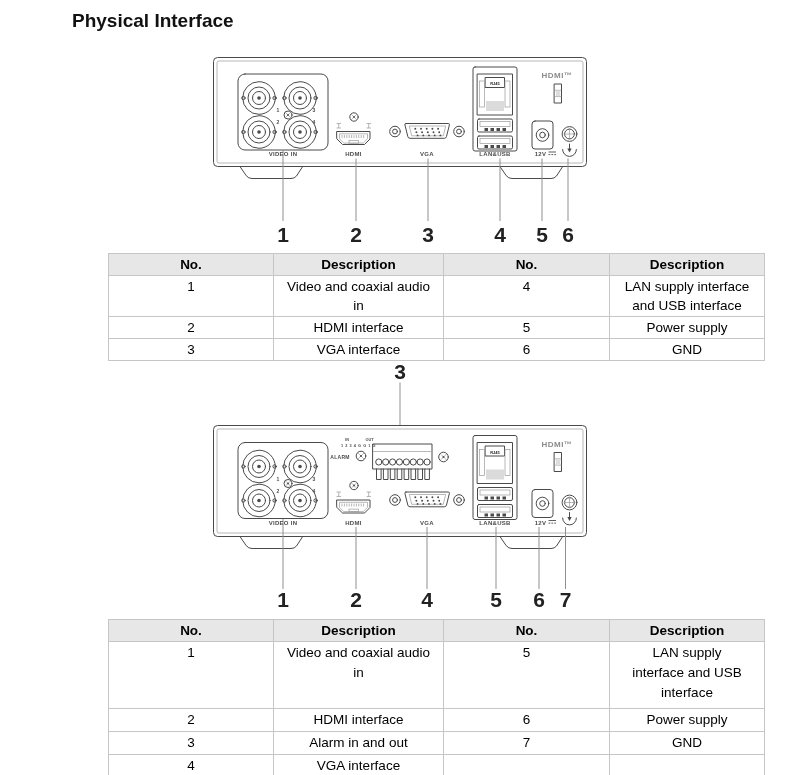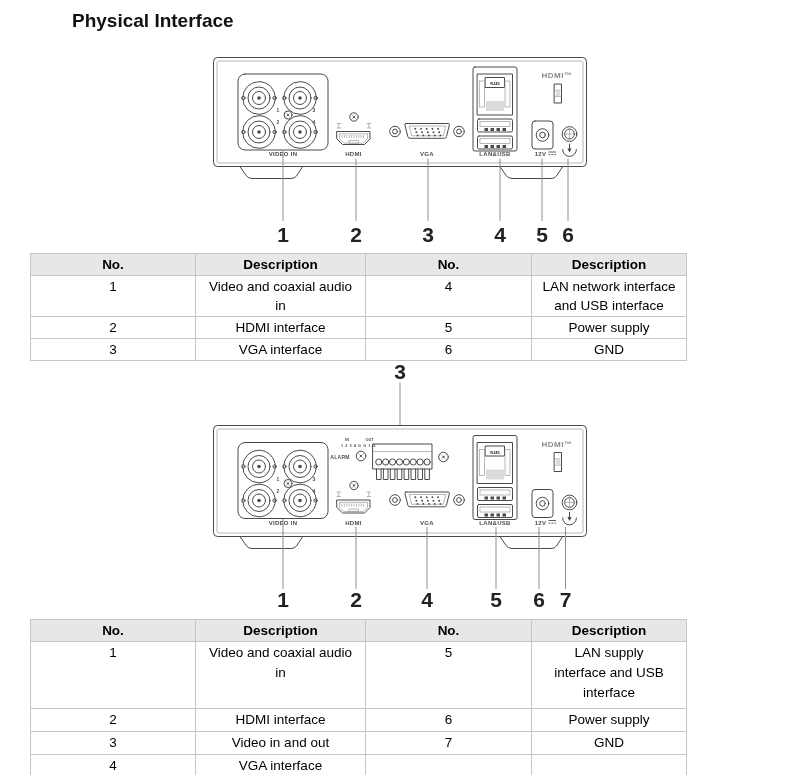--- a/index.html
+++ b/index.html
@@ -1,21 +1,21 @@
 <!DOCTYPE html>
 <html><head>
 <meta charset="utf-8">
 <style>
   html,body{margin:0;padding:0;background:#ffffff;}
   body{width:800px;height:775px;overflow:hidden;font-family:"Liberation Sans",sans-serif;color:#000;}
   h1{margin:10px 8px 0 72px;font-size:19px;line-height:22px;font-weight:bold;color:#111;}
   svg.fig{display:block;margin:0 auto;}
   #fig1{margin-top:22px;}
   #fig2{margin-top:0;}
-  table{border-collapse:collapse;margin-left:30px;table-layout:fixed;width:656px;}
+  table{border-collapse:collapse;margin-left:108px;table-layout:fixed;width:656px;}
   #t1{margin-top:4px;}
   #t2{margin-top:3px;}
   th,td{border:1px solid #c6c6c6;font-size:13.5px;vertical-align:top;text-align:center;padding:1px 4px;white-space:pre-line;}
   th{background:#e7e7e7;font-weight:bold;line-height:19px;}
   #t1 td{line-height:19px;}
   #t2 td{line-height:20px;}
   #t2 tr.tall td{height:64px;}
   
   .st{fill:none;stroke:#4a4a4a;stroke-width:1;stroke-linejoin:round;stroke-linecap:round;}
   .st2{fill:none;stroke:#9a9a9a;stroke-width:0.7;}
@@ -226,21 +226,21 @@
       <th>No.</th>
       <th>Description</th>
     </tr>
   </thead>
   <tbody>
     <tr>
       <td>1</td>
       <td>Video and coaxial audio
 in</td>
       <td>4</td>
-      <td>LAN network interface
+      <td>LAN supply interface
 and USB interface</td>
     </tr>
     <tr>
       <td>2</td>
       <td>HDMI interface</td>
       <td>5</td>
       <td>Power supply</td>
     </tr>
     <tr>
       <td>3</td>
@@ -491,21 +491,21 @@
 interface</td>
     </tr>
     <tr>
       <td>2</td>
       <td>HDMI interface</td>
       <td>6</td>
       <td>Power supply</td>
     </tr>
     <tr>
       <td>3</td>
-      <td>Video in and out</td>
+      <td>Alarm in and out</td>
       <td>7</td>
       <td>GND</td>
     </tr>
     <tr>
       <td>4</td>
       <td>VGA interface</td>
       <td></td>
       <td></td>
     </tr>
   </tbody>

